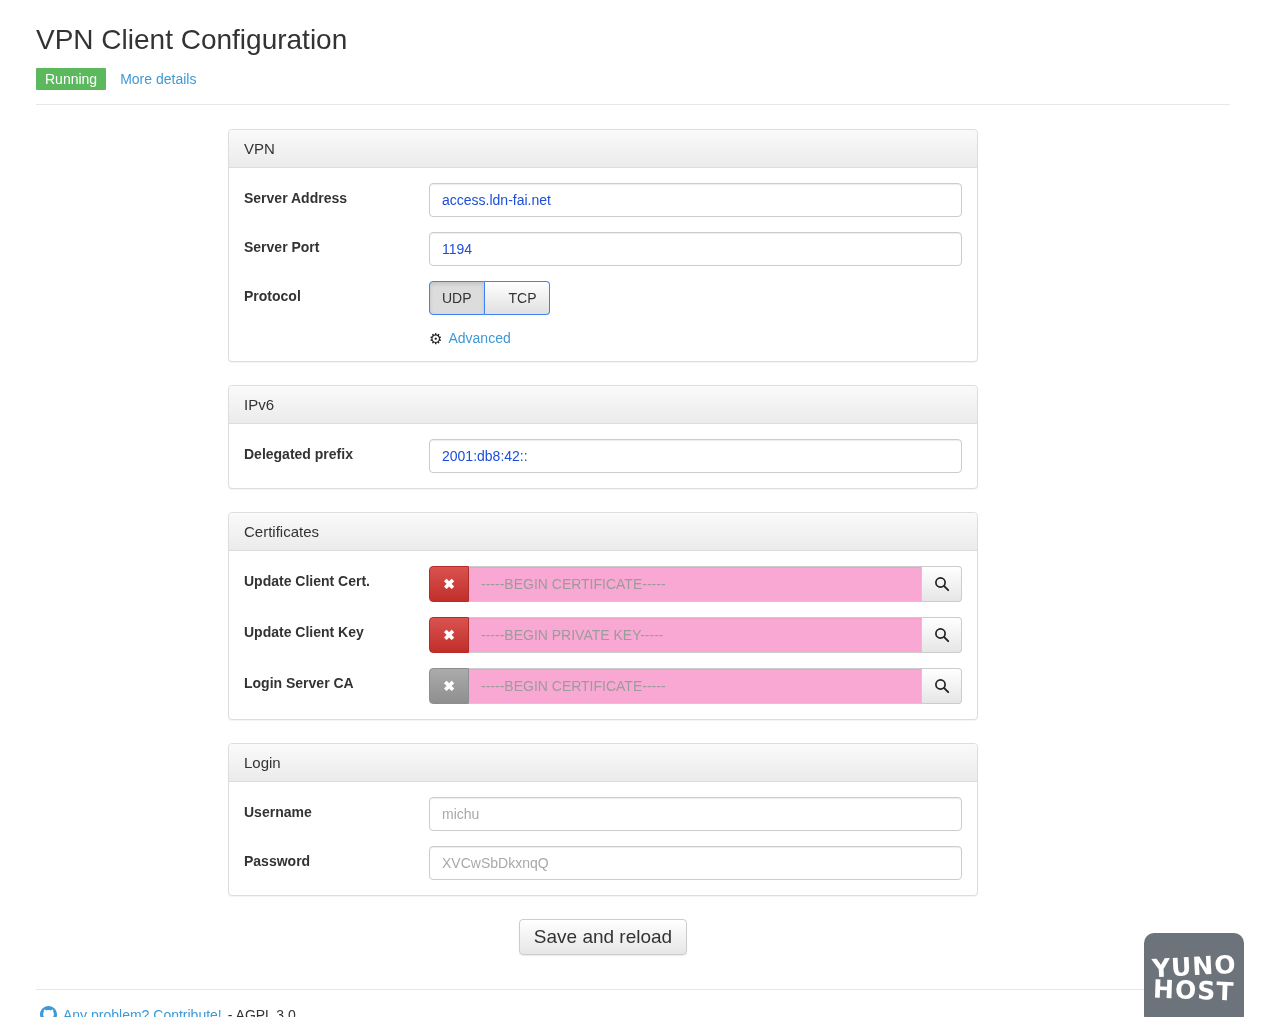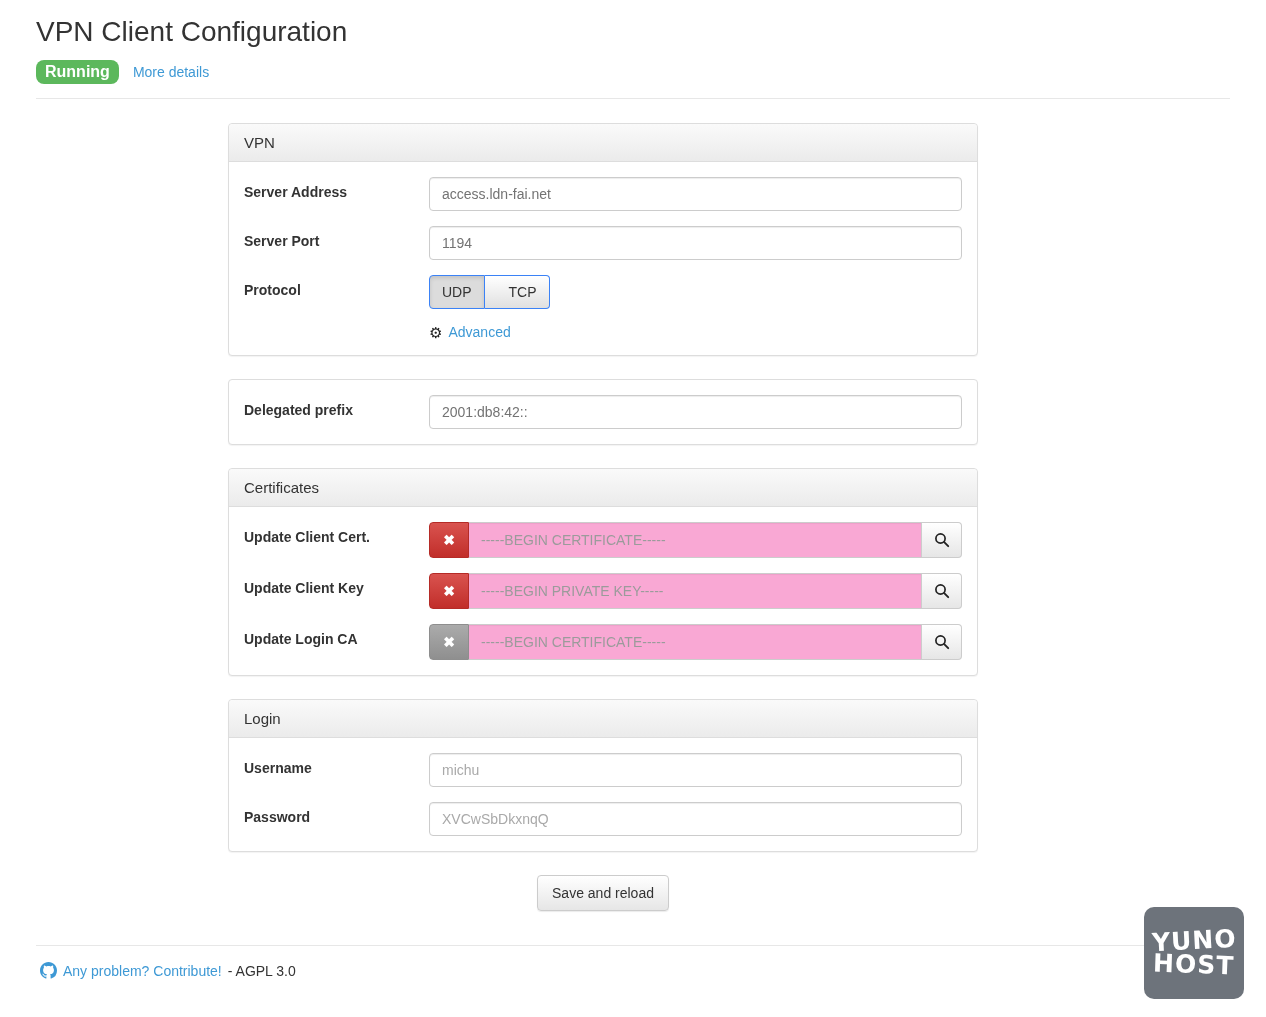--- a/index.html
+++ b/index.html
@@ -1,40 +1,40 @@
 <!DOCTYPE html>
 <html><head>
 <meta charset="utf-8">
 <style>
   * { margin:0; padding:0; box-sizing:border-box; }
   html,body { background:#fff; font-family:"Liberation Sans", sans-serif; font-size:14px; color:#333; }
   .page { width:1266px; min-height:1017px; position:relative; overflow:hidden; }
 
   
-  .header { margin:16px 36px 0 36px; }
+  .header { margin:24px 36px 0 36px; }
   h1.page-title { font-size:28px; font-weight:normal; color:#333; letter-spacing:0; margin-bottom:12px; }
   .status-row { display:flex; align-items:center; gap:14px; margin-bottom:14px; }
-  .badge-running { background:#5cb85c; color:#fff; font-size:16px; font-weight:bold; padding:4px 9px; border-radius:8px; line-height:1; }
+  .badge-running { background:#5cb85c; color:#fff; font-size:14px; font-weight:normal; padding:4px 9px; border-radius:1px; line-height:1; }
   a.link { color:#3e99d5; text-decoration:none; }
   .header-hr { border:none; border-top:1px solid #e7e7e7; margin:0; }
 
   
   .main-col { width:750px; margin:24px 0 0 228px; }
 
   
   .panel { border:1px solid #ddd; border-radius:4px; margin-bottom:23px; box-shadow:0 1px 1px rgba(0,0,0,.05); background:#fff; }
   .panel-heading { background:linear-gradient(to bottom,#fafafa,#ebebeb); border-bottom:1px solid #ddd; border-radius:4px 4px 0 0; padding:10px 15px; font-size:15px; color:#333; }
   .panel-body { padding:15px; }
 
   .form-row { display:flex; align-items:flex-start; margin-bottom:15px; }
   .form-row:last-child { margin-bottom:0; }
   .label-col { width:185px; padding-right:30px; padding-top:7px; font-weight:bold; color:#333; }
   .input-col { flex:1; }
 
-  input.form-control { width:100%; height:34px; border:1px solid #ccc; border-radius:4px; padding:6px 12px; font-size:14px; color:#737373; background:#fff; box-shadow:inset 0 1px 1px rgba(0,0,0,.075); font-family:"Liberation Sans", sans-serif; }
+  input.form-control { width:100%; height:34px; border:1px solid #ccc; border-radius:4px; padding:6px 12px; font-size:14px; color:#1d4ed8; background:#fff; box-shadow:inset 0 1px 1px rgba(0,0,0,.075); font-family:"Liberation Sans", sans-serif; }
   input.form-control::placeholder { color:#a9a9a9; opacity:1; }
 
   
   .btn-group { display:inline-flex; }
   .btn { display:inline-flex; align-items:center; justify-content:center; height:34px; padding:6px 12px; font-size:14px; color:#333; border:1px solid #3b82f6; background:linear-gradient(to bottom,#ffffff,#e0e0e0); cursor:pointer; font-family:"Liberation Sans", sans-serif; }
   .btn-group .btn:first-child { border-radius:4px 0 0 4px; }
   .btn-group .btn:last-child { border-radius:0 4px 4px 0; border-left:none;padding-left:24px; }
   .btn.active { background:#dcdcdc; box-shadow:inset 0 2px 4px rgba(0,0,0,.12); }
 
   .advanced-row { margin-left:185px; margin-top:3px; display:flex; align-items:center; gap:6px; }
@@ -43,21 +43,21 @@
   
   .input-group { display:flex; width:100%; }
   .btn-clear { width:40px; height:36px; border:1px solid #b52b27; border-radius:4px 0 0 4px; background:linear-gradient(to bottom,#d9534f,#c12e2a); color:#fff; display:flex; align-items:center; justify-content:center; font-weight:bold; font-size:14px; cursor:pointer; }
   .btn-clear.muted { border-color:#8e8e8e; background:linear-gradient(to bottom,#ababab,#8f8f8f); }
   .cert-input { flex:1; height:36px; border:1px solid #ccc; border-left:none; padding:6px 12px; font-size:14px; background:#f9a8d4; color:#555; box-shadow:inset 0 1px 1px rgba(0,0,0,.05); font-family:"Liberation Sans", sans-serif; }
   .cert-input::placeholder { color:#9b9b9b; opacity:1; }
   .btn-search { width:40px; height:36px; border:1px solid #ccc; border-left:none; border-radius:0 4px 4px 0; background:linear-gradient(to bottom,#ffffff,#e6e6e6); display:flex; align-items:center; justify-content:center; cursor:pointer; }
 
   
   .save-row { display:flex; justify-content:center; margin:0 0 34px 0; }
-  .btn-save { height:36px; padding:4px 14px; border:1px solid #ccc; border-radius:4px; background:linear-gradient(to bottom,#ffffff,#e6e6e6); font-size:14px; color:#333; cursor:pointer; box-shadow:0 1px 1px rgba(0,0,0,.08); font-family:"Liberation Sans", sans-serif; }
+  .btn-save { height:36px; padding:4px 14px; border:1px solid #ccc; border-radius:4px; background:linear-gradient(to bottom,#ffffff,#e6e6e6); font-size:19px; color:#333; cursor:pointer; box-shadow:0 1px 1px rgba(0,0,0,.08); font-family:"Liberation Sans", sans-serif; }
 
   
   .footer { margin:0 36px; border-top:1px solid #e7e7e7; padding:16px 4px 20px 4px; display:flex; align-items:center; gap:6px; }
   .footer .license { color:#333; }
 
   
   .yh-logo { position:absolute; right:22px; bottom:18px; width:100px; height:92px; background:#6d737b; border-radius:10px; display:flex; flex-direction:column; align-items:center; justify-content:center; line-height:0.95; }
   .yh-logo span { color:#fff; font-weight:bold; font-size:25px; letter-spacing:1px; transform:rotate(-3deg); font-family:"DejaVu Sans", sans-serif; }
   .yh-logo span:last-child { transform:rotate(2deg); }
 </style>
@@ -102,20 +102,21 @@
           </div>
         </div>
         <div class="advanced-row">
           <span class="gear-icon">⚙</span>
           <a href="#" class="link">Advanced</a>
         </div>
       </div>
     </div>
 
     <div class="panel">
+      <div class="panel-heading">IPv6</div>
       <div class="panel-body">
         <div class="form-row">
           <div class="label-col">Delegated prefix</div>
           <div class="input-col">
             <input class="form-control" type="text" value="2001:db8:42::" style="">
           </div>
         </div>
       </div>
     </div>
 
@@ -153,21 +154,21 @@
                 <svg width="16" height="16" viewBox="0 0 16 16">
                     <circle cx="6.5" cy="6.5" r="4.6" fill="none" stroke="#222" stroke-width="1.7"></circle>
                     <line x1="10.2" y1="10.2" x2="14.2" y2="14.2" stroke="#222" stroke-width="1.9" stroke-linecap="round"></line>
                   </svg>
               </div>
             </div>
           </div>
         </div>
 
         <div class="form-row">
-          <div class="label-col">Update Login CA</div>
+          <div class="label-col">Login Server CA</div>
           <div class="input-col">
             <div class="input-group">
               <div class="btn-clear muted">
                   <span>✖</span>
                 </div>
               <input class="cert-input" type="text" disabled="" placeholder="-----BEGIN CERTIFICATE-----" style="">
               <div class="btn-search">
                 <svg width="16" height="16" viewBox="0 0 16 16">
                     <circle cx="6.5" cy="6.5" r="4.6" fill="none" stroke="#222" stroke-width="1.7"></circle>
                     <line x1="10.2" y1="10.2" x2="14.2" y2="14.2" stroke="#222" stroke-width="1.9" stroke-linecap="round"></line>

